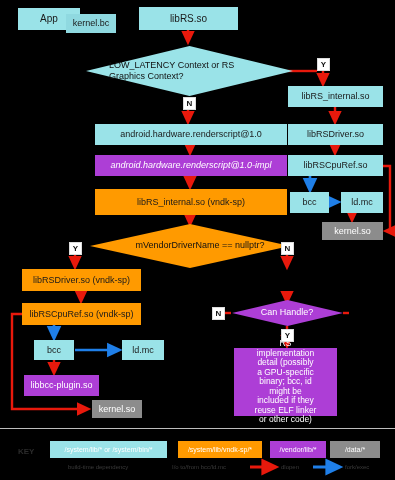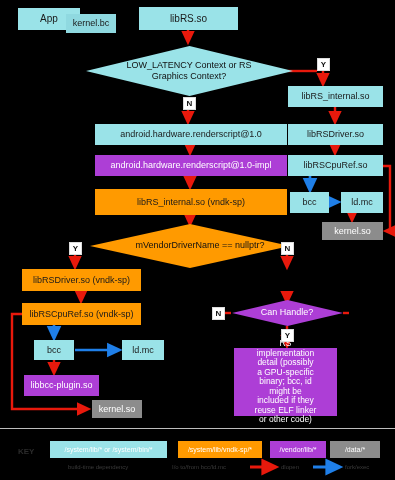--- a/index.html
+++ b/index.html
@@ -7,21 +7,21 @@
        font-family:"Liberation Sans","DejaVu Sans",sans-serif;}
   #canvas{position:absolute;left:0;top:0;width:395px;height:480px;}
   .node{position:absolute;box-sizing:border-box;display:flex;align-items:center;
         justify-content:center;text-align:center;line-height:1.12;}
   .cyan{background:#9ae3e8;color:#1a1a1a;}
   .cyan2{background:#8fd9e0;color:#1a1a1a;}
   .orange{background:#ff9a00;color:#1a1a1a;}
   .purple{background:#ad3ed6;color:#ffffff;}
   .gray{background:#8c8c8c;color:#ffffff;}
   .diamond{position:absolute;display:flex;align-items:center;justify-content:center;
-           text-align:center;}
+           text-align:left;}
   .dlabel{position:relative;z-index:3;color:#111;line-height:1.25;}
   .dlabel.white{color:#fff;}
   .badge{position:absolute;background:#ffffff;color:#111;border:1px solid #dcdcdc;
          display:flex;align-items:center;justify-content:center;
          font-size:8px;font-weight:bold;z-index:6;box-sizing:border-box;}
   svg.wires{position:absolute;left:0;top:0;width:395px;height:480px;z-index:1;
             pointer-events:none;}
   .node,.diamond,.badge{z-index:4;}
   .sep{position:absolute;background:#bdbdbd;}
   .legend-box{position:absolute;box-sizing:border-box;display:flex;align-items:center;
@@ -87,21 +87,21 @@
   <div class="node cyan" style="left:139px;top:7px;width:99px;height:23px;font-size:10px;">libRS.so</div>
 
   <div class="diamond" style="left:85.5px;top:46px;width:207px;height:50px;">
     <svg viewBox="0 0 207 50" style="position:absolute;left:0;top:0;width:207px;height:50px;">
       <polygon points="103.5,0 207,25 103.5,50 0,25" fill="#9ae3e8"></polygon>
     </svg>
     <span class="dlabel" style="font-size:9px;width:160px;">LOW_LATENCY Context or RS Graphics Context?</span>
   </div>
 
   <div class="node cyan" style="left:95px;top:124px;width:192px;height:21px;font-size:9px;">android.hardware.renderscript@1.0</div>
-  <div class="node purple" style="left:95px;top:155px;width:192px;height:21px;font-size:9px;">android.hardware.renderscript@1.0-impl</div>
+  <div class="node purple" style="left:95px;top:155px;width:192px;height:21px;font-size:9px;font-style:italic;">android.hardware.renderscript@1.0-impl</div>
   <div class="node orange" style="left:95px;top:189px;width:192px;height:26px;font-size:9px;">libRS_internal.so (vndk-sp)</div>
 
   <div class="node cyan" style="left:288px;top:86px;width:95px;height:21px;font-size:9px;">libRS_internal.so</div>
   <div class="node cyan" style="left:288px;top:155px;width:95px;height:21px;font-size:9px;">libRSCpuRef.so</div>
   <div class="node cyan" style="left:288px;top:124px;width:95px;height:21px;font-size:9px;">libRSDriver.so</div>
   <div class="node cyan" style="left:290px;top:192px;width:39px;height:21px;font-size:9px;">bcc</div>
   <div class="node cyan" style="left:341px;top:192px;width:42px;height:21px;font-size:9px;">ld.mc</div>
   <div class="node gray" style="left:322px;top:222px;width:61px;height:18px;font-size:9px;">kernel.so</div>
 
   <div class="diamond" style="left:90px;top:224px;width:200px;height:44px;">

